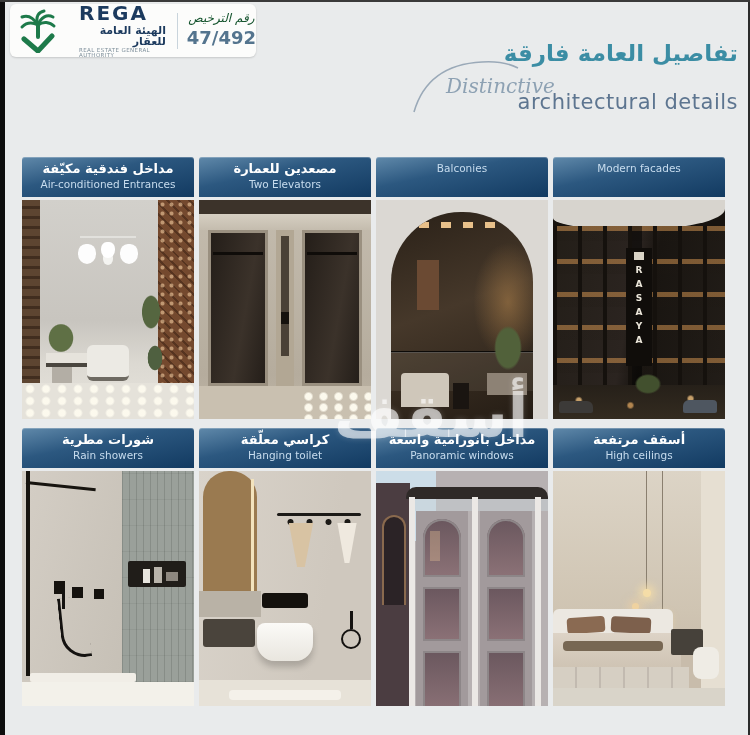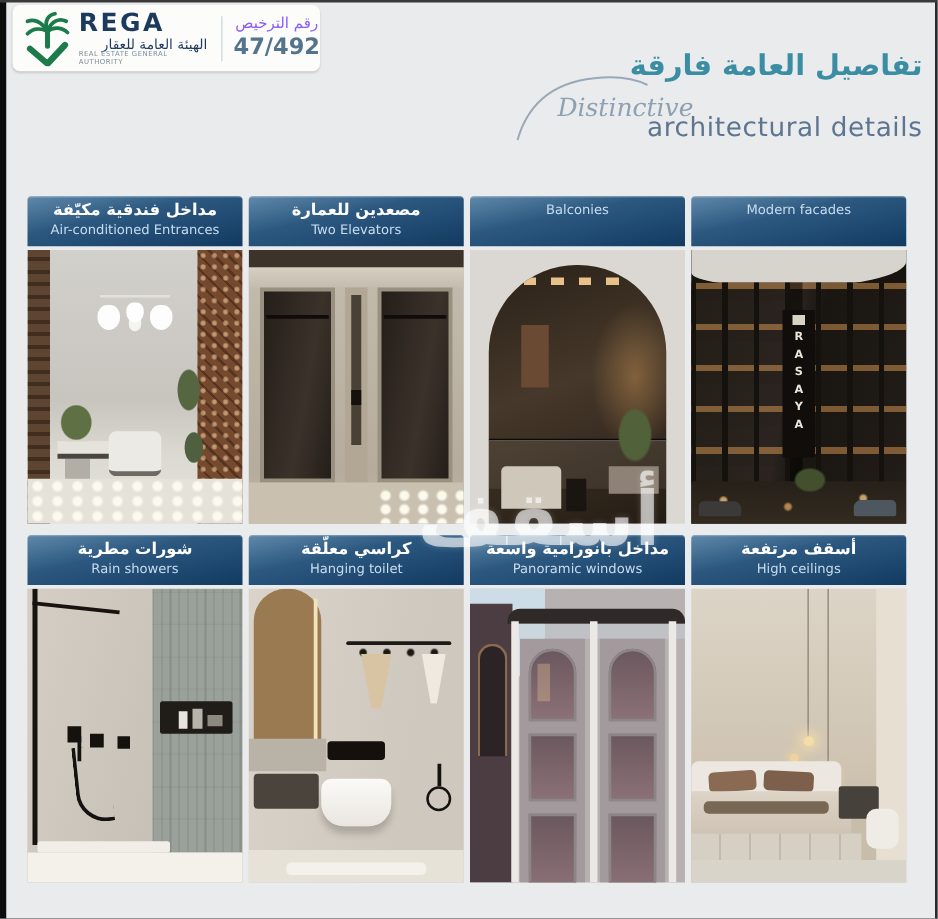--- a/index.html
+++ b/index.html
@@ -6,27 +6,27 @@
   .page{position:relative;width:750px;height:735px;background:#e9ebec;overflow:hidden;
         font-family:"DejaVu Sans",sans-serif;margin:0 auto;}
   .edge-left{position:absolute;left:0;top:0;bottom:0;width:5px;background:#0d0d0d;z-index:9;}
   .edge-right{position:absolute;right:0;top:0;bottom:0;width:2px;background:#2b2b2b;z-index:9;}
   .edge-top{position:absolute;left:0;top:0;right:0;height:2px;background:#3a3a3a;z-index:9;}
 
   
   .logo-card{position:absolute;left:10px;top:4px;width:246px;height:53px;background:#fcfcfb;
              border-radius:6px;display:flex;align-items:center;box-shadow:0 1px 2px rgba(0,0,0,.15);z-index:4;}
   .palm{margin-left:9px;flex:0 0 auto;}
-  .brand-col{margin-left:6px;line-height:1;}
+  .brand-col{margin-left:22px;line-height:1;}
   .brand{font-size:20px;font-weight:bold;color:#1c3a5e;letter-spacing:2px;}
-  .authority-ar{font-size:11px;font-weight:normal;color:#1c3a5e;margin-top:2px;}
+  .authority-ar{font-size:11px;font-weight:bold;color:#1c3a5e;margin-top:2px;}
   .authority-en{font-size:5.5px;color:#7e8f9b;letter-spacing:.4px;margin-top:1px;}
   .divider{width:1px;height:36px;background:#c9d4dc;margin:0 9px 0 11px;}
   .license-col{text-align:center;line-height:1.15;}
-  .license-label{font-size:12px;color:#8b5cf6;}
+  .license-label{font-size:12px;color:#14532d;font-style:italic;}
   .license-number{font-size:18px;color:#54748e;font-weight:600;margin-top:2px;}
 
   
   .title-block{position:absolute;right:12px;top:40px;width:320px;text-align:right;z-index:4;}
   .title-ar{font-size:23px;font-weight:bold;color:#3b8da4;}
   .title-en-row{position:relative;height:46px;margin-top:2px;}
   .script-word{position:absolute;left:28px;top:6px;font-family:"DejaVu Serif",serif;font-style:italic;
                font-size:20px;color:#8da1b3;}
   .swoosh{position:absolute;left:-6px;top:-14px;}
   .title-en{position:absolute;right:0;bottom:0;font-size:21px;color:#5d7590;letter-spacing:.5px;}

